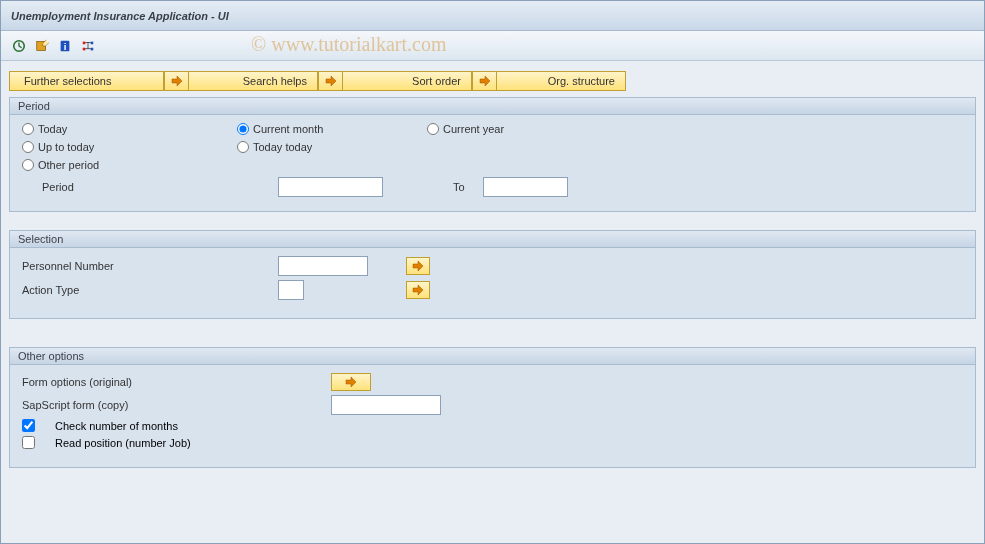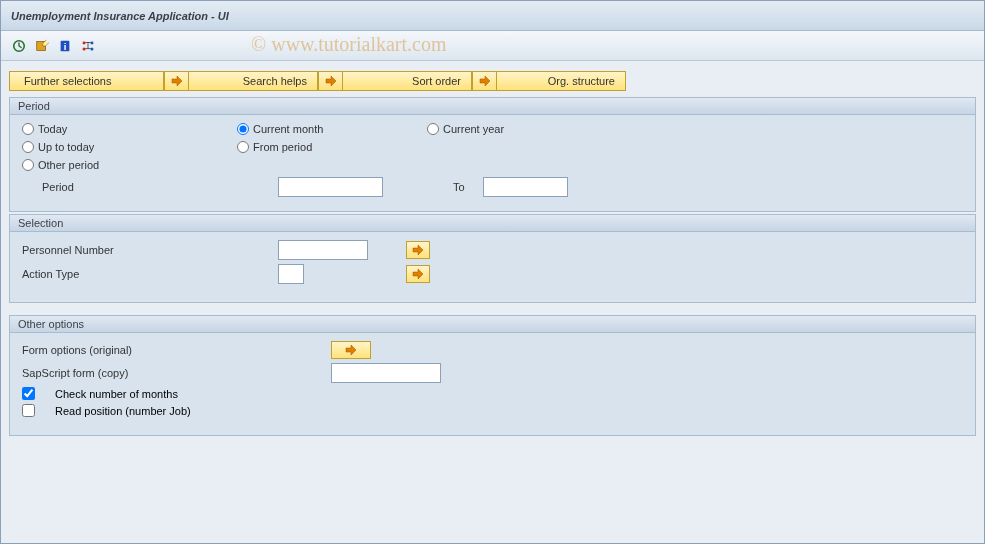--- a/index.html
+++ b/index.html
@@ -54,21 +54,21 @@
   background: linear-gradient(#fff4c8, #ffe27a);
   border: 1px solid #c0a030;
   border-right: none;
   display: flex; align-items: center; justify-content: center;
 }
 .arrow-pre svg { width: 12px; height: 12px; }
 .sap-btn.mid { border-left: 1px solid #c0a030; min-width: 130px; }
 
 .group {
   border: 1px solid #a8bccf;
-  margin-bottom: 2px;
+  margin-bottom: 18px;
   position: relative;
 }
 .group-title {
   background: linear-gradient(#e0e8f2, #c6d4e4);
   border-bottom: 1px solid #a8bccf;
   padding: 2px 8px;
   color: #3a3f47;
 }
 .group-body {
   background: #d9e3ee;
@@ -202,21 +202,21 @@
             <label>Current year</label>
           </div>
       </div>
       <div class="radio-row">
         <div class="radio-cell">
             <input type="radio" name="per" style="">
             <label>Up to today</label>
           </div>
         <div class="radio-cell col2">
             <input type="radio" name="per" style="">
-            <label>From period</label>
+            <label>Today today</label>
           </div>
       </div>
       <div class="radio-row">
         <div class="radio-cell">
             <input type="radio" name="per" style="">
             <label>Other period</label>
           </div>
       </div>
       <div class="period-line">
         <span class="plabel">Period</span>

